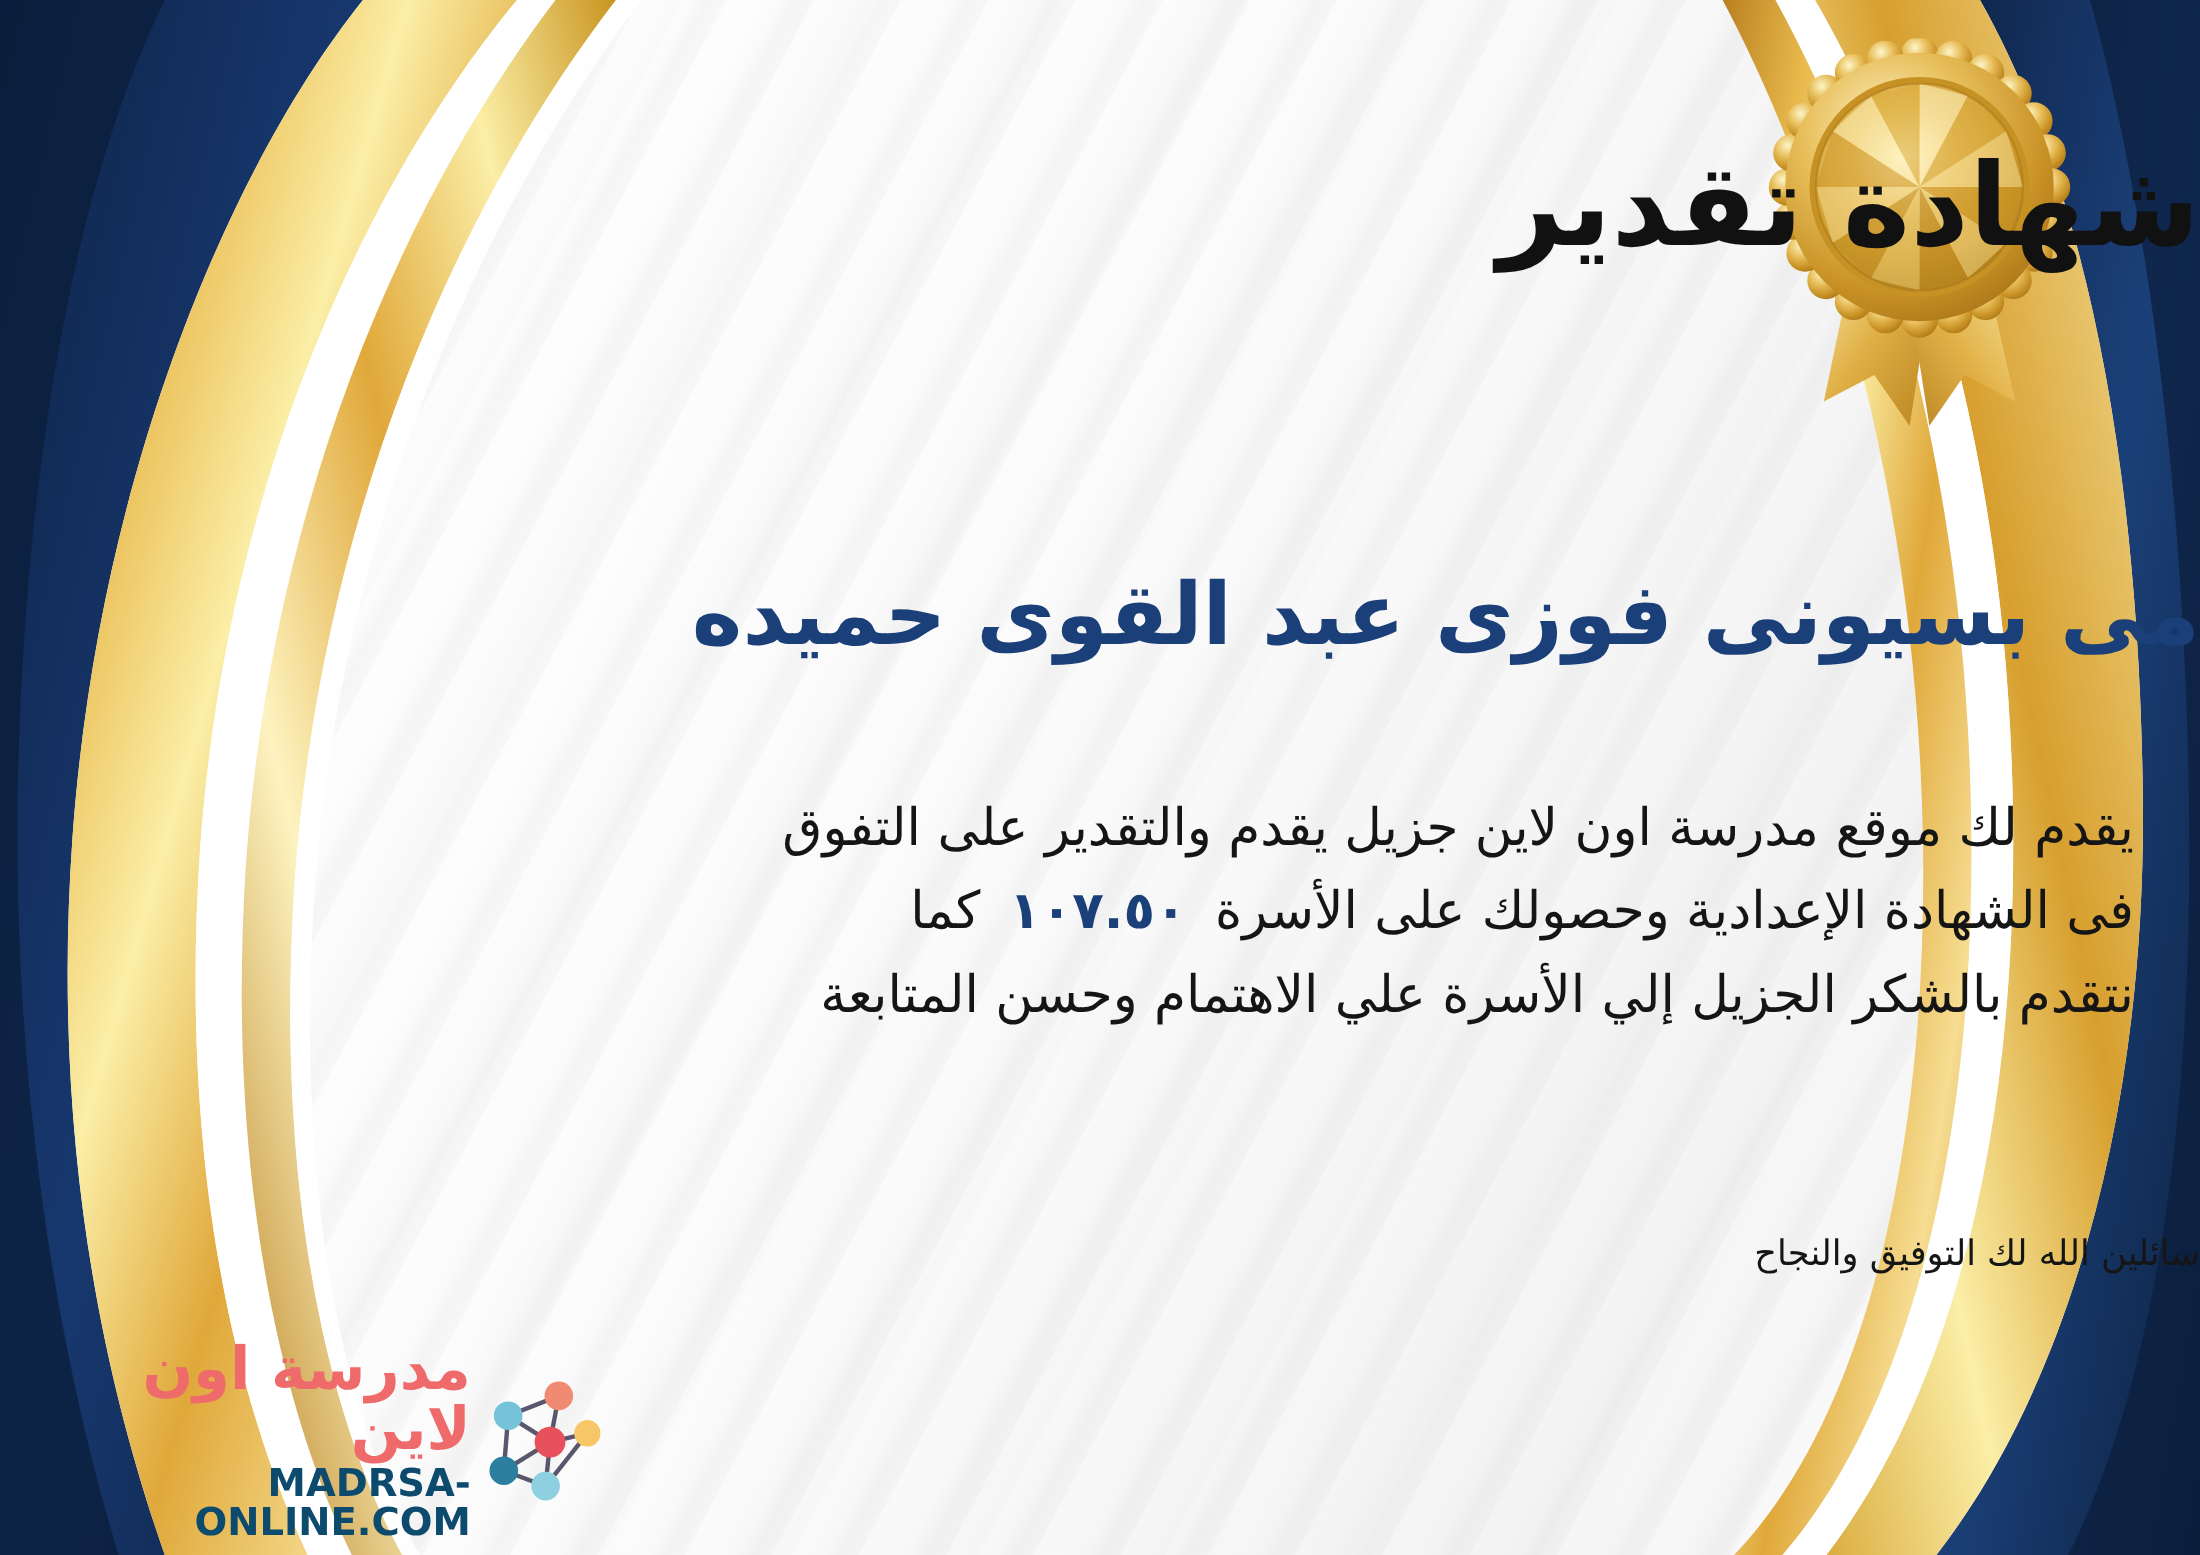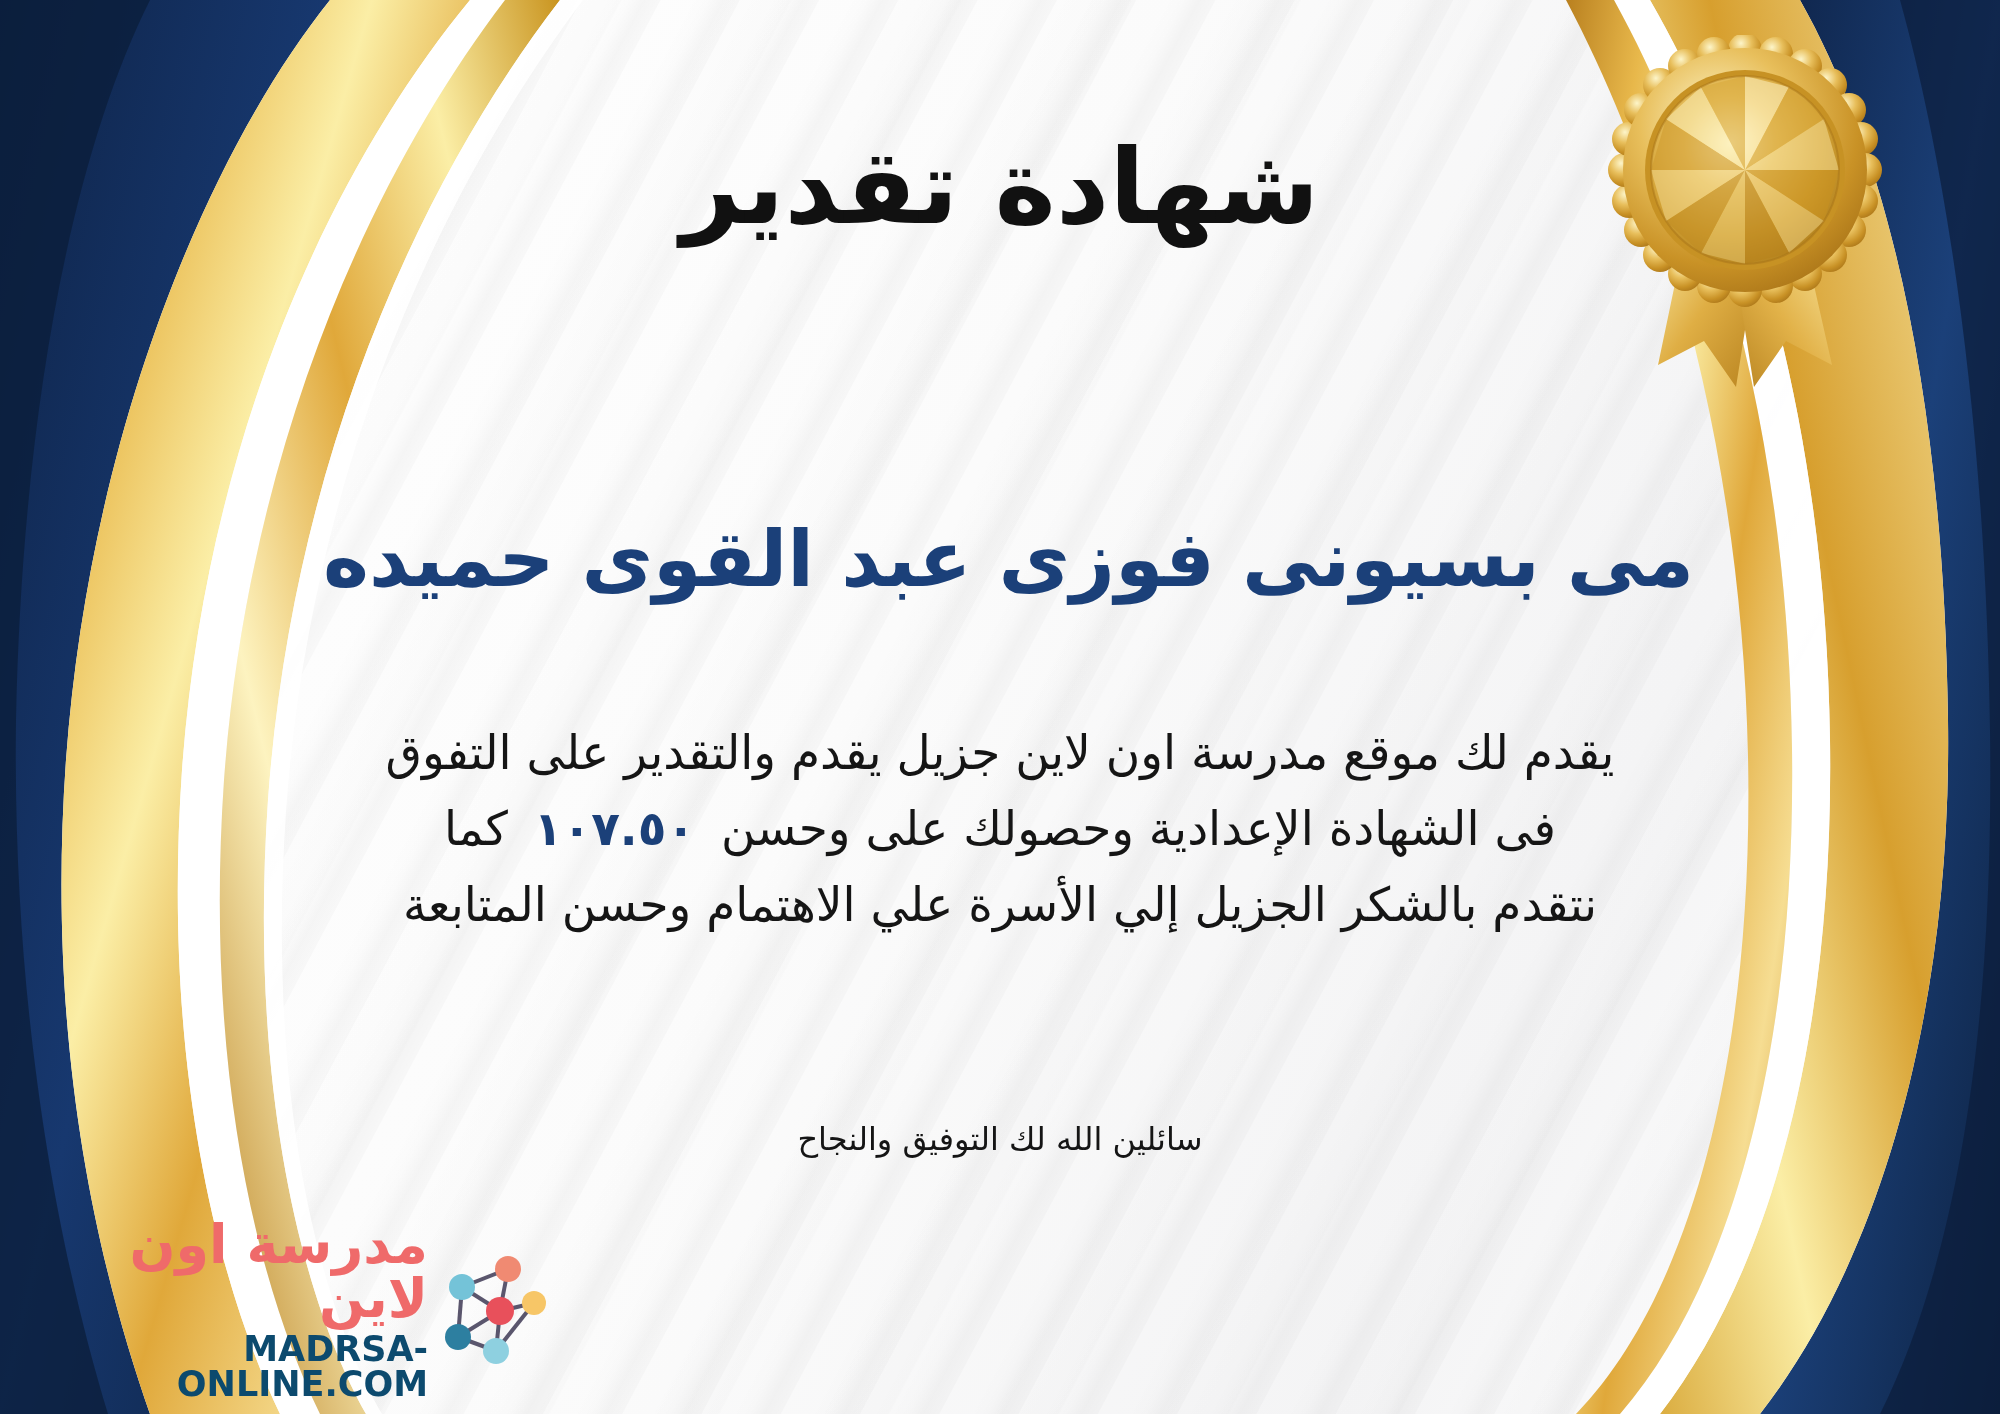--- a/index.html
+++ b/index.html
@@ -51,21 +51,20 @@
     inset: 0;
     width: 2000px;
     height: 1414px;
     pointer-events: none;
   }
 
   
   .content {
     position: absolute;
     inset: 0;
-    text-align: center;
   }
 
   .cert-title {
     position: absolute;
     top: 130px;
     left: 0;
     right: 0;
     font-size: 104px;
     line-height: 1.1;
     font-weight: 700;
@@ -337,21 +336,21 @@
   <div class="content">
 
     <div class="cert-title">شهادة تقدير</div>
 
     <div class="recipient-name">مى بسيونى فوزى عبد القوى حميده</div>
 
     <div class="body-block">
       <div class="body-line">يقدم لك موقع مدرسة اون لاين جزيل يقدم  والتقدير على التفوق</div>
 
       <div class="body-line">
-        <span>فى الشهادة الإعدادية وحصولك على وحسن</span><span class="grade-value">١٠٧.٥٠</span><span>كما</span>
+        <span>فى الشهادة الإعدادية وحصولك على الأسرة</span><span class="grade-value">١٠٧.٥٠</span><span>كما</span>
       </div>
 
       <div class="body-line">نتقدم  بالشكر الجزيل إلي الأسرة علي الاهتمام وحسن المتابعة</div>
     </div>
 
     <div class="closing-line">سائلين الله لك التوفيق  والنجاح</div>
   </div>
 
   <div class="logo">
     <svg class="logo-mark" viewBox="0 0 108 118">

